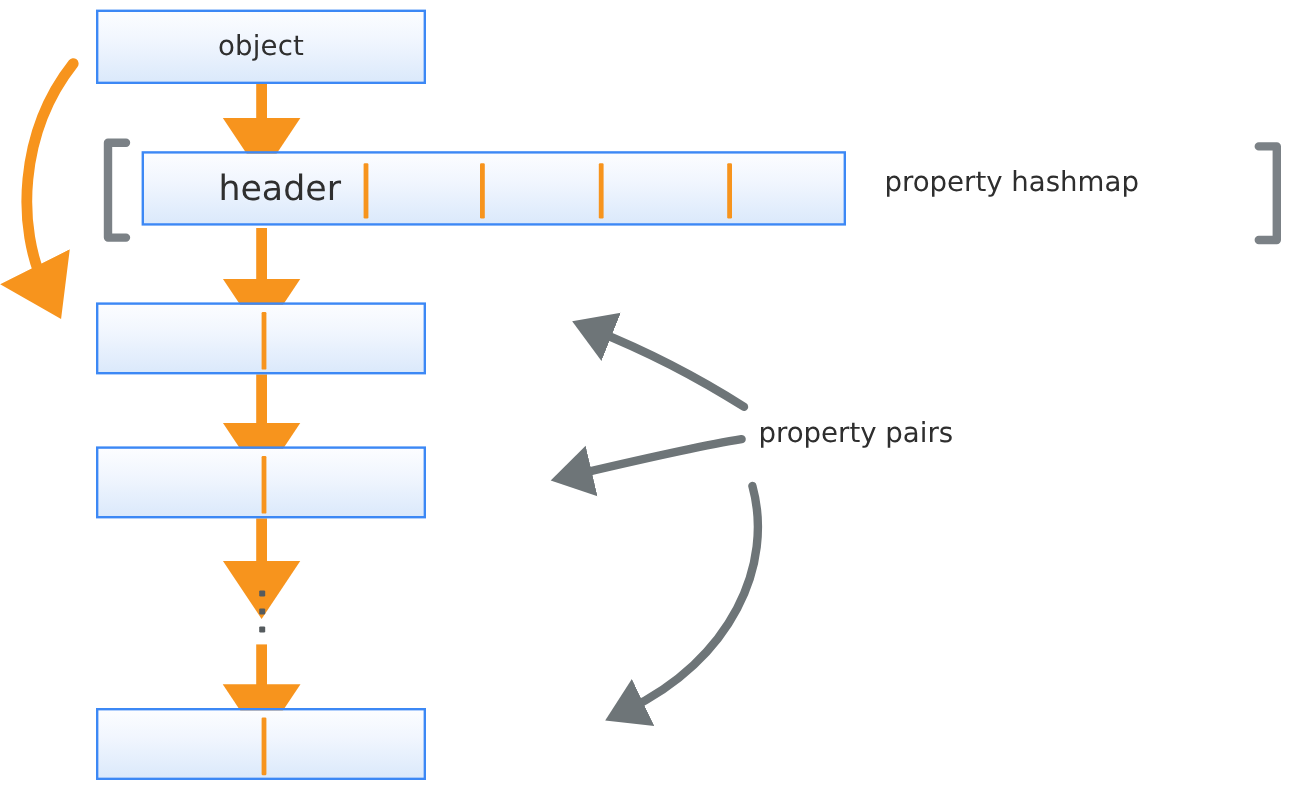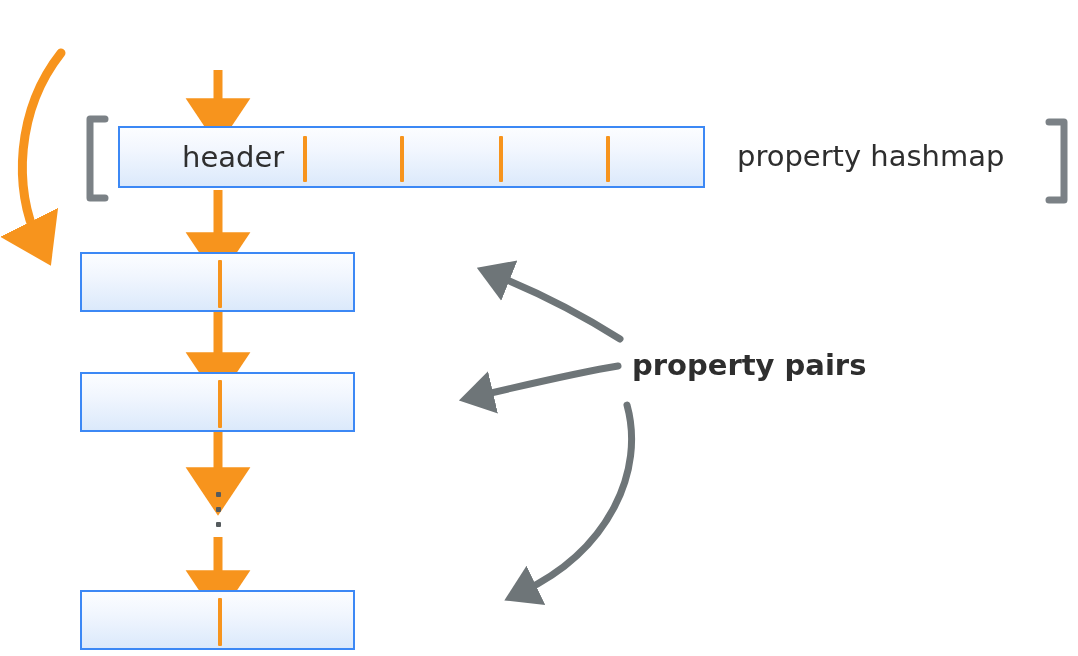--- a/index.html
+++ b/index.html
@@ -48,21 +48,21 @@
     border-radius: 1px;
   }
   .divider {
     position: absolute;
     width: 4px;
     background: #f7941d;
     border-radius: 1px;
   }
   .side-label {
     position: absolute;
-    font-size: 29px;
+    font-size: 23px;
     color: #2e2e2e;
     white-space: nowrap;
     text-align: right;
   }
   .dots {
     position: absolute;
     display: flex;
     flex-direction: column;
     align-items: center;
     gap: 10px;
@@ -112,20 +112,23 @@
 
     <path d="M 1049,122 L 1064,122 L 1064,200 L 1049,200" fill="none" stroke="#7b8186" stroke-width="7" stroke-linecap="round" stroke-linejoin="round"></path>
 
     <g>
       <path d="M 620,339 C 590,320 545,295 495,275" fill="none" stroke="#6e7578" stroke-width="7" stroke-linecap="round" marker-end="url(#grayHead)"></path>
       <path d="M 618,366 C 580,372 525,385 478,396" fill="none" stroke="#6e7578" stroke-width="7" stroke-linecap="round" marker-end="url(#grayHead)"></path>
       <path d="M 627,405 C 645,470 610,550 522,592" fill="none" stroke="#6e7578" stroke-width="7" stroke-linecap="round" marker-end="url(#grayHead)"></path>
     </g>
   </svg>
 
+  <div class="box" style="left:80px; top:8px; width:275px; height:62px;">
+    <span class="box-label">object</span>
+  </div>
 
   <div class="box" style="left:118px; top:126px; width:587px; height:62px; justify-content:flex-start;">
     <span class="hdr-label">header</span>
     <span class="tick" style="left:183px; top:8px; height:46px;"></span>
     <span class="tick" style="left:280px; top:8px; height:46px;"></span>
     <span class="tick" style="left:379px; top:8px; height:46px;"></span>
     <span class="tick" style="left:486px; top:8px; height:46px;"></span>
   </div>
 
   <span class="side-label" style="left:737px; top:139px;">property hashmap</span>
@@ -141,15 +144,15 @@
   <div class="box" style="left:80px; top:590px; width:275px; height:60px;">
     <span class="divider" style="left:136px; top:6px; height:48px;"></span>
   </div>
 
   <div class="dots" style="left:216px; top:492px;">
     <span class="dot"></span>
     <span class="dot"></span>
     <span class="dot"></span>
   </div>
 
-  <span class="side-label" style="left:632px; top:348px;font-weight:bold;">property pairs</span>
+  <span class="side-label" style="left:632px; top:348px;">property pairs</span>
 
 </div>
 
 </body></html>

